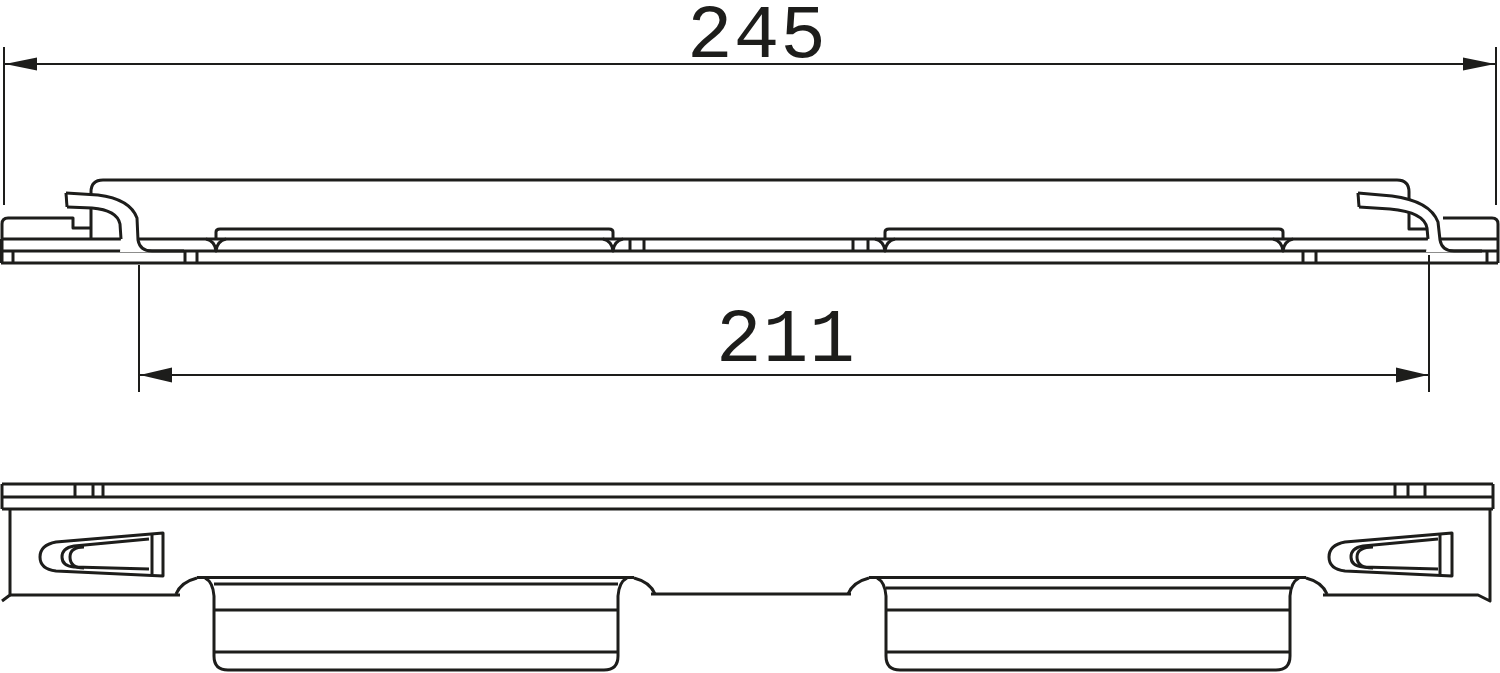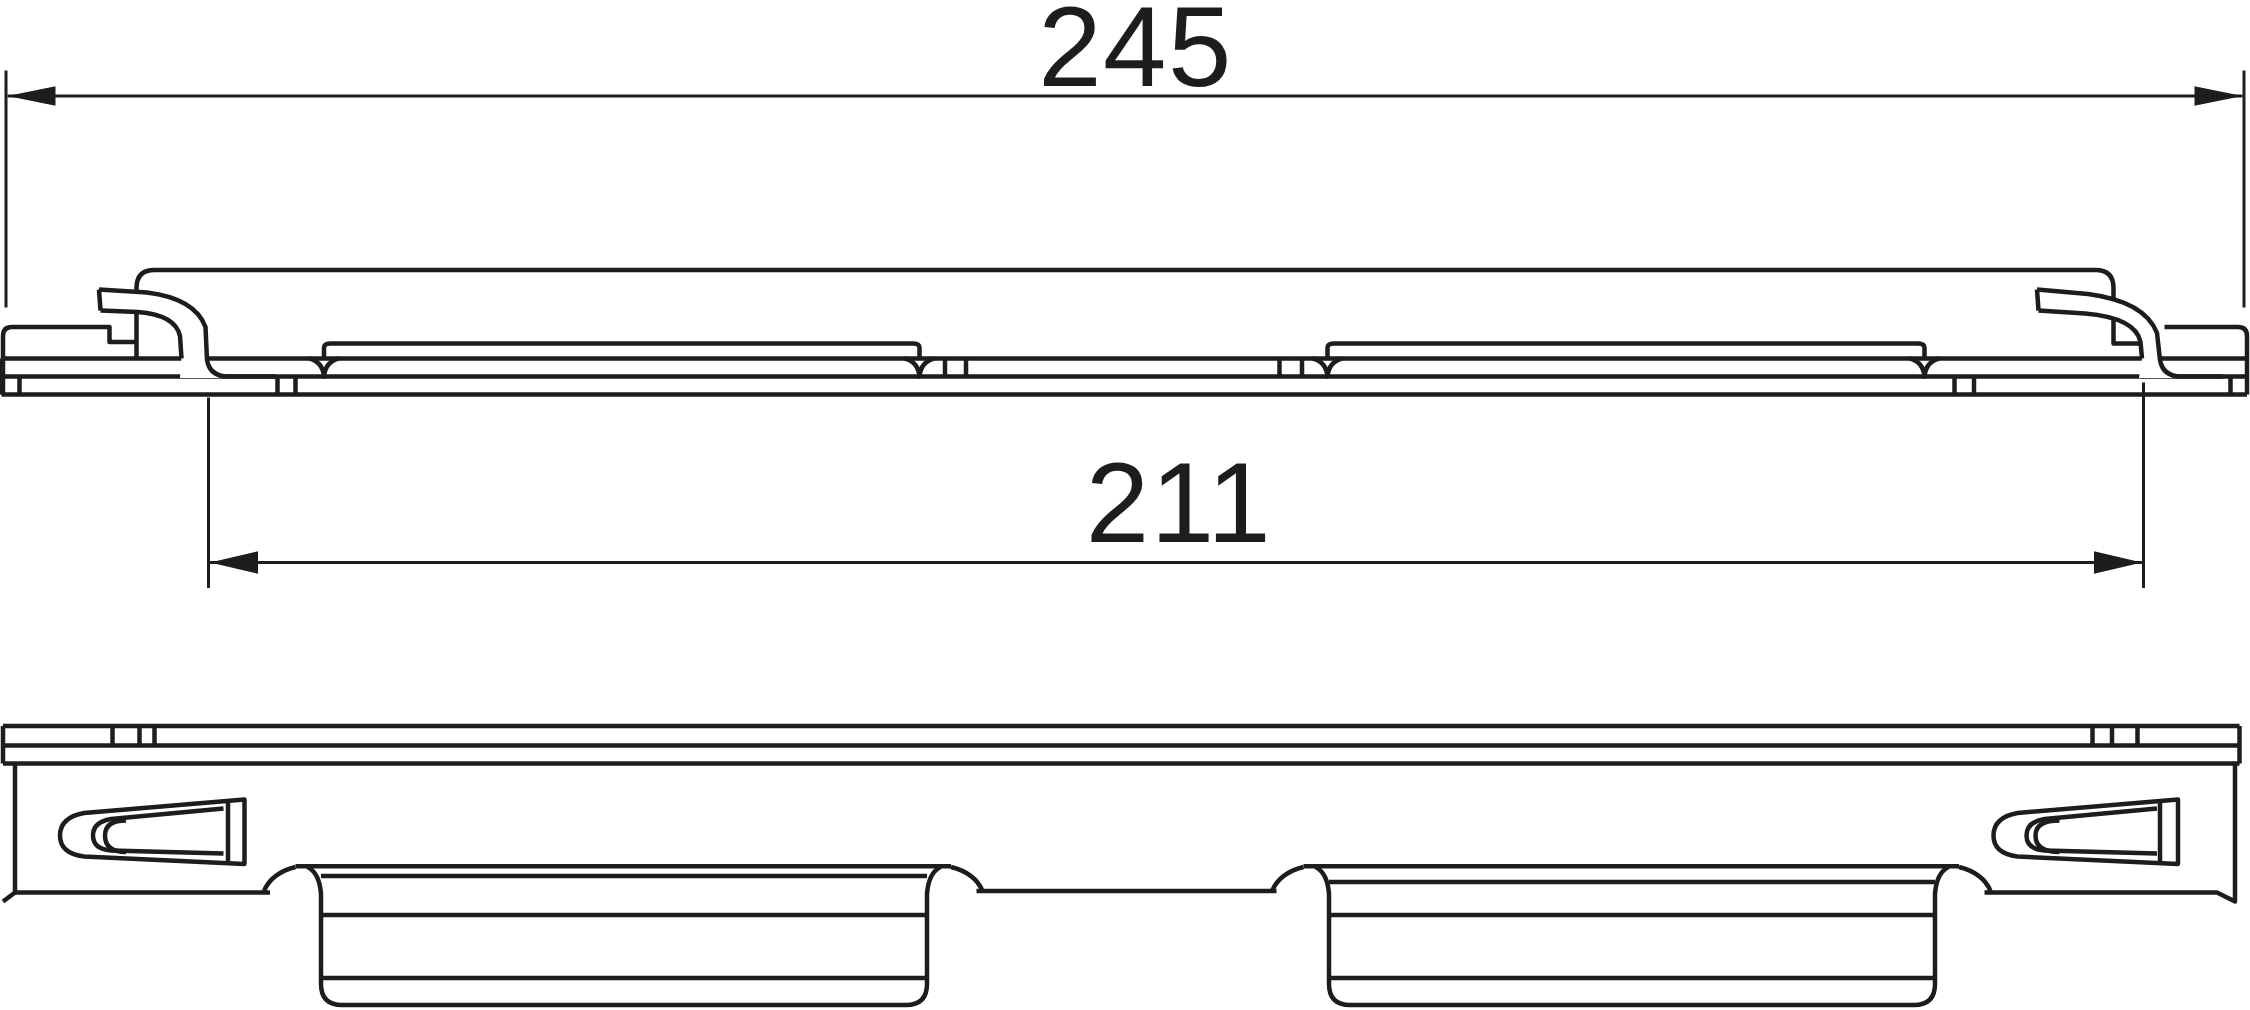--- a/index.html
+++ b/index.html
@@ -1,17 +1,17 @@
 <!DOCTYPE html>
 <html style="--line-color: #1d1d1b; --bg-color: #ffffff;"><head>
 <meta charset="utf-8">
 <style>
   html,body{margin:0;padding:0;background:#fff;}
   .stage{position:relative;width:1500px;height:673px;background:var(--bg-color,#fff);overflow:hidden;
-         font-family:Liberation Sans, sans-serif;}
+         font-family:Liberation Mono, monospace;}
   svg{display:block;}
   .part{fill:none;stroke:var(--line-color,#1d1d1b);stroke-width:3;stroke-linejoin:round;stroke-linecap:butt;}
   .part-fill{fill:#ffffff;stroke:var(--line-color,#1d1d1b);stroke-width:3;stroke-linejoin:round;}
   .dim{fill:none;stroke:var(--line-color,#1d1d1b);stroke-width:2;}
   .arrow{fill:var(--line-color,#1d1d1b);stroke:none;}
   .dim-text{fill:var(--line-color,#1d1d1b);font-size:76px;letter-spacing:1px;}
 </style>
 </head>
 <body>
 

